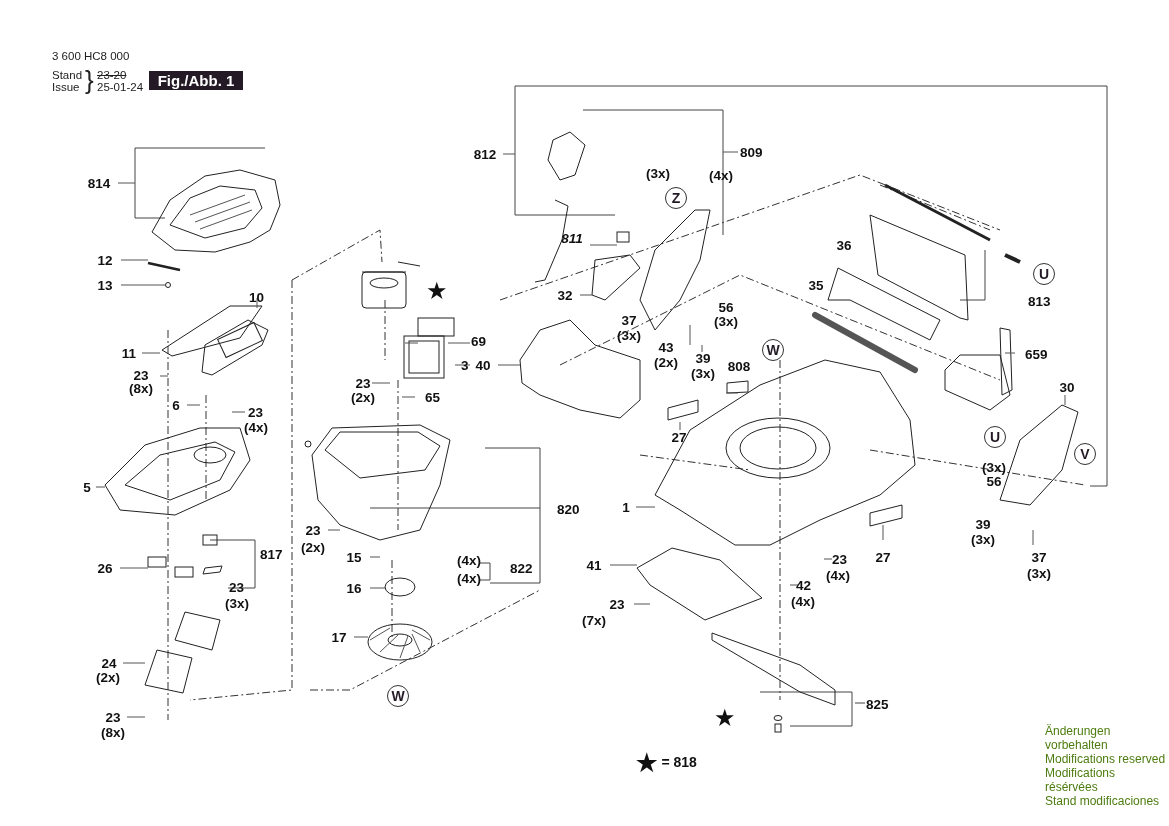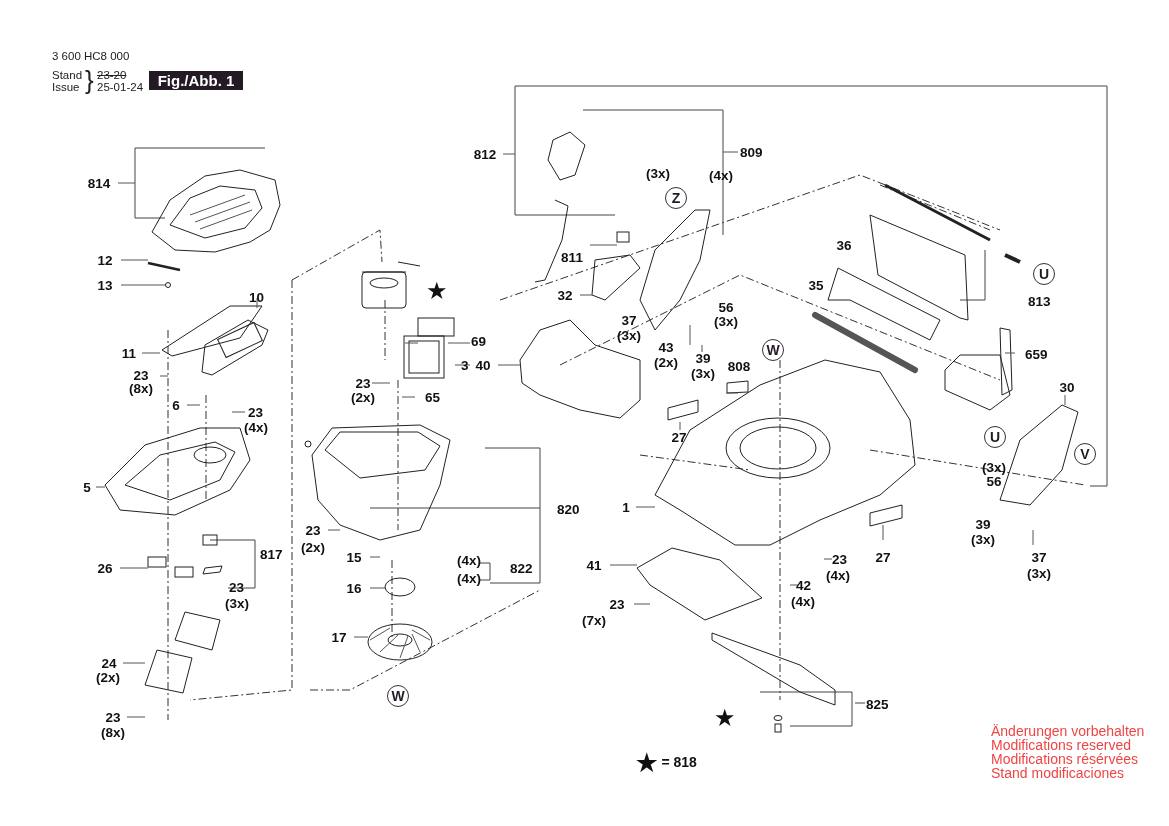--- a/index.html
+++ b/index.html
@@ -2,21 +2,21 @@
 <html><head>
 <meta charset="utf-8">
 <style>
   html,body{margin:0;padding:0;background:#ffffff;}
   body{width:1169px;height:826px;position:relative;overflow:hidden;font-family:"Liberation Sans",sans-serif;color:#111;}
   .hdr{position:absolute;font-size:11.5px;line-height:13px;color:#222;}
   .fig-badge{position:absolute;left:149px;top:71px;width:94px;height:19px;background:#231a26;color:#fff;font-weight:bold;font-size:15px;line-height:19px;text-align:center;}
   .lbl{position:absolute;font-weight:bold;font-size:13.5px;line-height:15px;color:#111;white-space:nowrap;}
   .lbl.r{text-align:center;}
   .lbl.c{text-align:center;}
-  .note{position:absolute;left:991px;top:724px;font-size:14px;line-height:14px;color:#ef4444;}
+  .note{position:absolute;left:1045px;top:724px;font-size:12px;line-height:14px;color:#4d7c0f;}
   svg.draw{position:absolute;left:0;top:0;}
   .circ{position:absolute;width:20px;height:20px;border:1.5px solid #333;border-radius:50%;font-weight:bold;font-size:14px;line-height:20px;text-align:center;background:#fff;color:#231a26;}
   .star{position:absolute;font-size:24px;line-height:24px;color:#111;}
   .legend{position:absolute;left:636px;top:751px;font-weight:bold;font-size:14px;line-height:20px;}
   .legend .star{position:static;font-size:24px;vertical-align:middle;}
 </style>
 </head>
 <body>
 
 <div class="hdr" style="left:52px;top:50px;">3 600 HC8 000</div>
@@ -222,21 +222,21 @@
 <div class="lbl r" style="left:340px;top:581px;width:28px;">16</div>
 <div class="lbl r" style="left:325px;top:630px;width:28px;">17</div>
 <div class="lbl" style="left:457px;top:553px;">(4x)</div>
 <div class="lbl" style="left:457px;top:571px;">(4x)</div>
 <div class="lbl" style="left:510px;top:561px;">822</div>
 
 <div class="lbl r" style="left:468px;top:147px;width:34px;">812</div>
 <div class="lbl" style="left:740px;top:145px;">809</div>
 <div class="lbl" style="left:646px;top:166px;">(3x)</div>
 <div class="lbl" style="left:709px;top:168px;">(4x)</div>
-<div class="lbl r" style="left:555px;top:250px;width:34px;">811</div>
+<div class="lbl r" style="left:555px;top:231px;width:34px;font-style:italic;">811</div>
 <div class="lbl r" style="left:552px;top:288px;width:26px;">32</div>
 <div class="lbl c" style="left:614px;top:313px;width:30px;">37</div>
 <div class="lbl c" style="left:610px;top:328px;width:38px;">(3x)</div>
 <div class="lbl c" style="left:651px;top:340px;width:30px;">43</div>
 <div class="lbl c" style="left:647px;top:355px;width:38px;">(2x)</div>
 <div class="lbl c" style="left:711px;top:300px;width:30px;">56</div>
 <div class="lbl c" style="left:707px;top:314px;width:38px;">(3x)</div>
 <div class="lbl c" style="left:688px;top:351px;width:30px;">39</div>
 <div class="lbl c" style="left:684px;top:366px;width:38px;">(3x)</div>
 <div class="lbl c" style="left:722px;top:359px;width:34px;">808</div>

